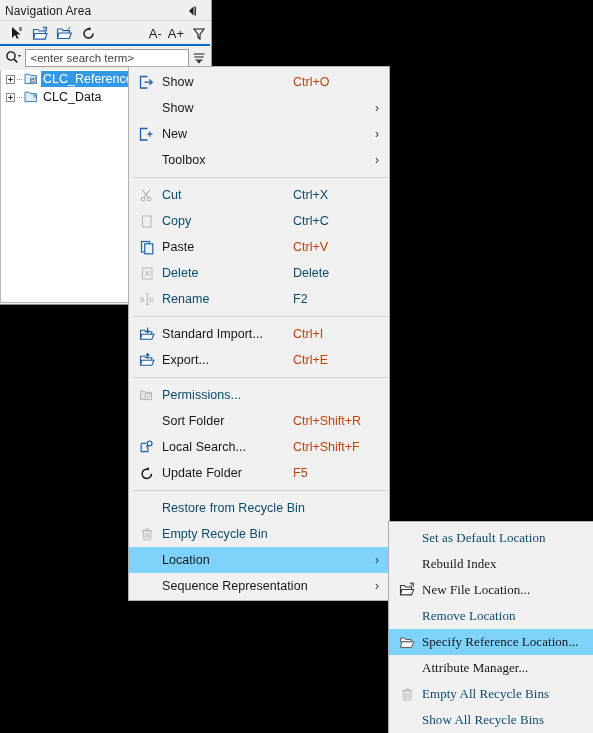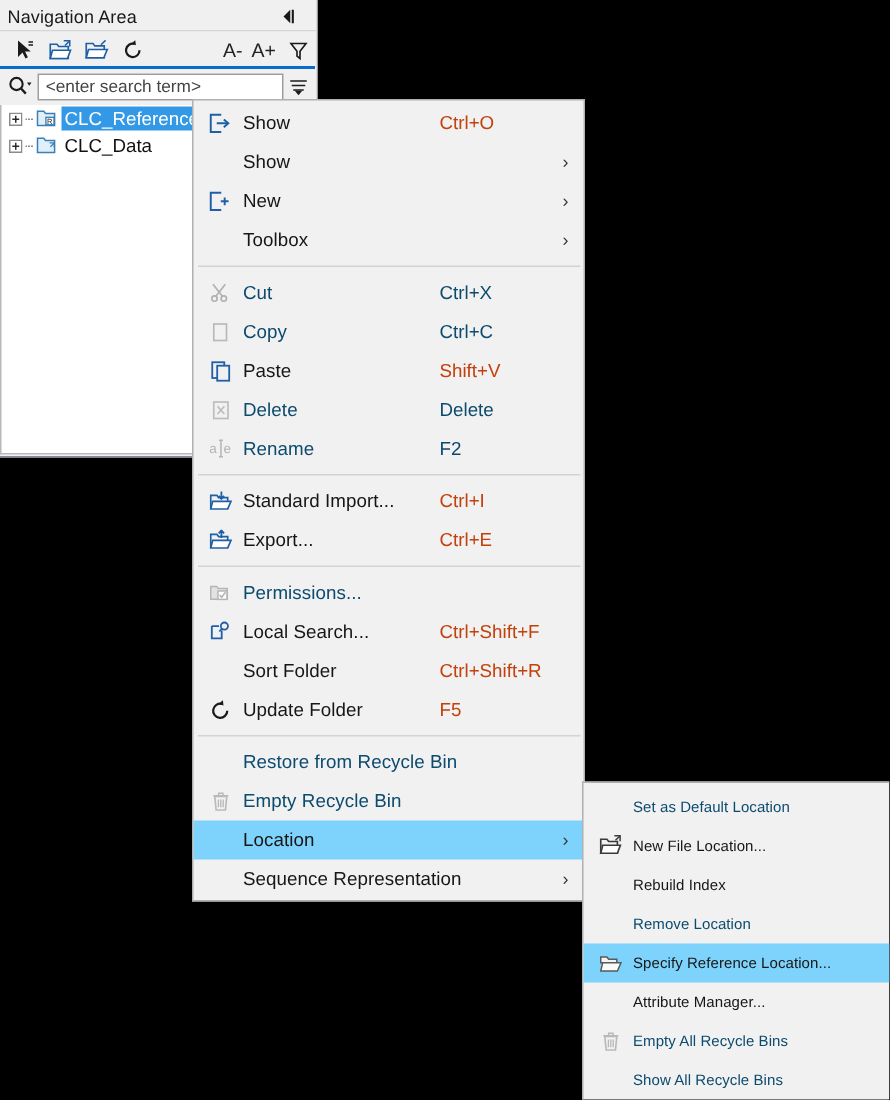--- a/index.html
+++ b/index.html
@@ -110,21 +110,21 @@
   
   .accel-col { width: 84px; text-align: left; }
 
   
   #sub-menu {
     position: absolute; left: 388px; top: 521px; width: 205px;
     background: #f1f1f1; border: 1px solid #b0b0b0; border-right: none;
     box-sizing: border-box; padding: 3px 0 2px 0;
   }
   #sub-menu .mi { height: 26px; }
-  #sub-menu .mi-label { font-size: 10px; }
+  #sub-menu .mi-label { font-size: 13px; font-family: Liberation Serif, serif; }
 
   
   svg { display: block; }
 </style>
 </head>
 <body>
 
 <div id="root">
 
   <div id="nav-panel">
@@ -294,21 +294,21 @@
     </div>
 
     <div class="mi">
       <span class="mi-icon">
         <svg width="15" height="15" viewBox="0 0 15 15">
           <rect x="1.5" y="1.5" width="8" height="10.5" fill="none" stroke="#1f5fa8" stroke-width="1.2"></rect>
           <rect x="4.8" y="3.8" width="8" height="10" fill="#f1f1f1" stroke="#1f5fa8" stroke-width="1.2"></rect>
         </svg>
       </span>
       <span class="mi-label">Paste</span>
-      <span class="mi-accel accel-col">Shift+V</span>
+      <span class="mi-accel accel-col">Ctrl+V</span>
     </div>
 
     <div class="mi disabled">
       <span class="mi-icon">
         <svg width="15" height="15" viewBox="0 0 15 15">
           <rect x="2.5" y="2" width="9.5" height="11" fill="none" stroke="#bcbcbc" stroke-width="1.1"></rect>
           <path d="M5 4.8 L9.6 10 M9.6 4.8 L5 10" stroke="#bcbcbc" stroke-width="1.1"></path>
         </svg>
       </span>
       <span class="mi-label">Delete</span>
@@ -362,39 +362,39 @@
           <path d="M1.5 3 L5.5 3 L6.6 4.4 L12.5 4.4 L12.5 11.5 L1.5 11.5 Z" fill="#e2e2e2" stroke="#b6b6b6" stroke-width="1"></path>
           <rect x="6.3" y="6" width="6" height="5.6" fill="#fff" stroke="#b6b6b6" stroke-width="1"></rect>
           <path d="M7.4 8.7 L8.8 10.1 L11.3 6.9" fill="none" stroke="#b6b6b6" stroke-width="1.1"></path>
         </svg>
       </span>
       <span class="mi-label">Permissions...</span>
       <span class="mi-accel accel-col"></span>
     </div>
 
     <div class="mi">
+      <span class="mi-icon"></span>
+      <span class="mi-label">Sort Folder</span>
+      <span class="mi-accel accel-col">Ctrl+Shift+R</span>
+    </div>
+
+    <div class="mi">
       <span class="mi-icon">
         <svg width="16" height="15" viewBox="0 0 16 15">
           <path d="M2.2 3.4 L2.2 11.6 L8.8 11.6 L8.8 6.4" fill="none" stroke="#1f5fa8" stroke-width="1.2"></path>
           <path d="M2.2 3.4 L7 3.4" stroke="#1f5fa8" stroke-width="1.2"></path>
           <circle cx="10.6" cy="3.4" r="2.4" fill="none" stroke="#1f5fa8" stroke-width="1.2"></circle>
           <path d="M8.9 5.2 L7.2 7" stroke="#1f5fa8" stroke-width="1.2"></path>
         </svg>
       </span>
       <span class="mi-label">Local Search...</span>
       <span class="mi-accel accel-col">Ctrl+Shift+F</span>
     </div>
 
     <div class="mi">
-      <span class="mi-icon"></span>
-      <span class="mi-label">Sort Folder</span>
-      <span class="mi-accel accel-col">Ctrl+Shift+R</span>
-    </div>
-
-    <div class="mi">
       <span class="mi-icon">
         <svg width="16" height="15" viewBox="0 0 16 15">
           <path d="M12.5 7.8 A4.7 4.7 0 1 1 9 3.3" fill="none" stroke="#1b1b1b" stroke-width="1.5"></path>
           <path d="M9.6 0.9 L10 4.4 L6.7 3.3 Z" fill="#1b1b1b"></path>
         </svg>
       </span>
       <span class="mi-label">Update Folder</span>
       <span class="mi-accel accel-col">F5</span>
     </div>
 
@@ -428,39 +428,39 @@
       <span class="mi-label">Sequence Representation</span>
       <span class="mi-arrow">›</span>
     </div>
   </div>
 
   <div id="sub-menu">
 
     <div class="mi disabled">
       <span class="mi-icon"></span>
       <span class="mi-label">Set as Default Location</span>
+    </div>
+
+    <div class="mi">
+      <span class="mi-icon"></span>
+      <span class="mi-label">Rebuild Index</span>
     </div>
 
     <div class="mi">
       <span class="mi-icon">
         <svg width="17" height="16" viewBox="0 0 17 16">
           <path d="M1.5 3.5 L5.6 3.5 L6.8 5 L12.6 5 L12.6 12.8 L1.5 12.8 Z" fill="none" stroke="#3a3a3a" stroke-width="1.1"></path>
           <path d="M2.8 7.5 L14.6 7.5 L12.6 12.8 L1.5 12.8 Z" fill="#fff" stroke="#3a3a3a" stroke-width="1.1"></path>
           <path d="M10.6 1.2 L14.4 1.2 L14.4 4.9" fill="none" stroke="#3a3a3a" stroke-width="1"></path>
           <path d="M11.3 4.2 L14.3 1.3" stroke="#3a3a3a" stroke-width="1"></path>
         </svg>
       </span>
       <span class="mi-label">New File Location...</span>
     </div>
 
-    <div class="mi">
-      <span class="mi-icon"></span>
-      <span class="mi-label">Rebuild Index</span>
-    </div>
-
     <div class="mi disabled">
       <span class="mi-icon"></span>
       <span class="mi-label">Remove Location</span>
     </div>
 
     <div class="mi highlight">
       <span class="mi-icon">
         <svg width="17" height="15" viewBox="0 0 17 15">
           <path d="M1.5 3 L5.6 3 L6.8 4.5 L12.2 4.5 L12.2 6.8 L1.5 6.8 Z" fill="#f3f3f3" stroke="#5a5a5a" stroke-width="1"></path>
           <path d="M2.8 6.8 L15 6.8 L12.6 12.4 L1.5 12.4 Z" fill="#fafafa" stroke="#5a5a5a" stroke-width="1"></path>

